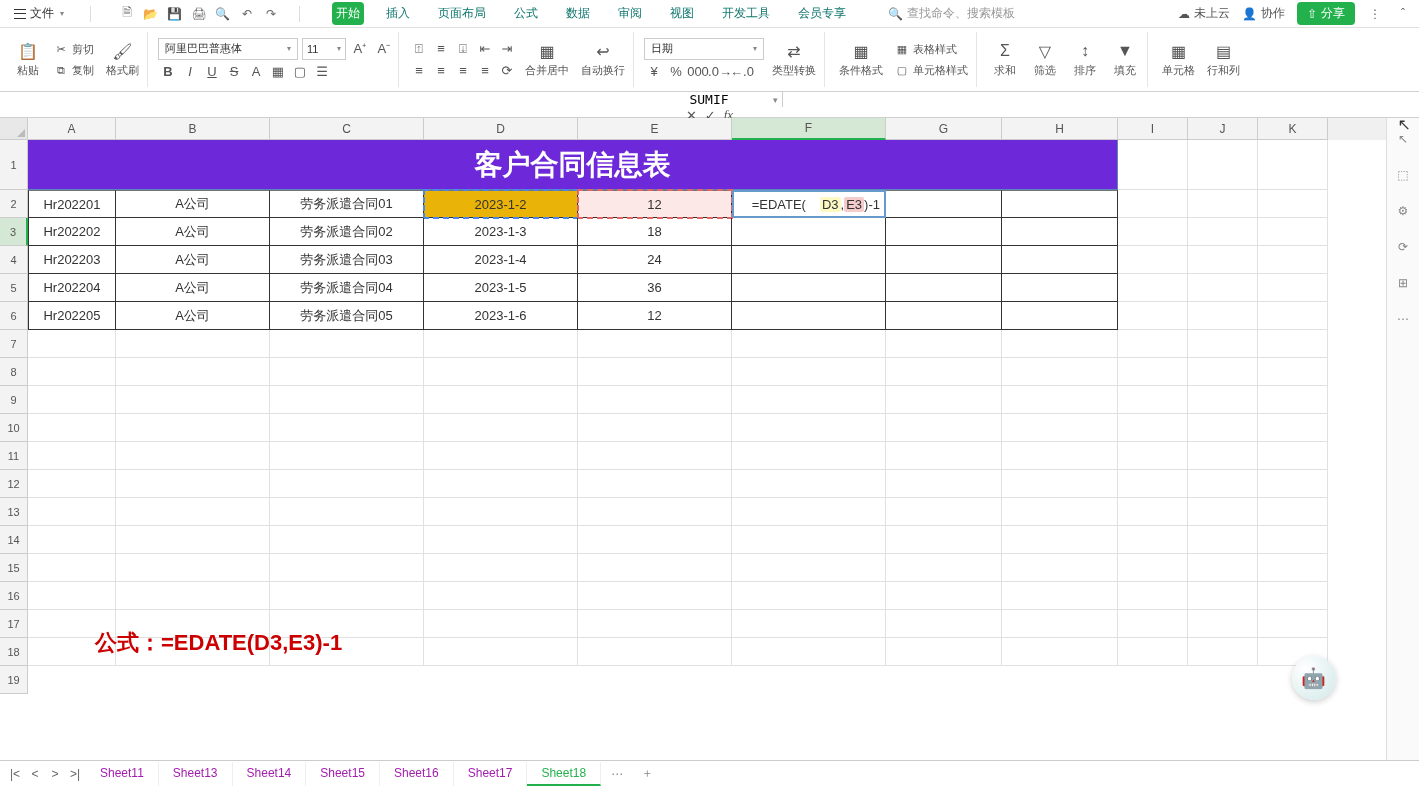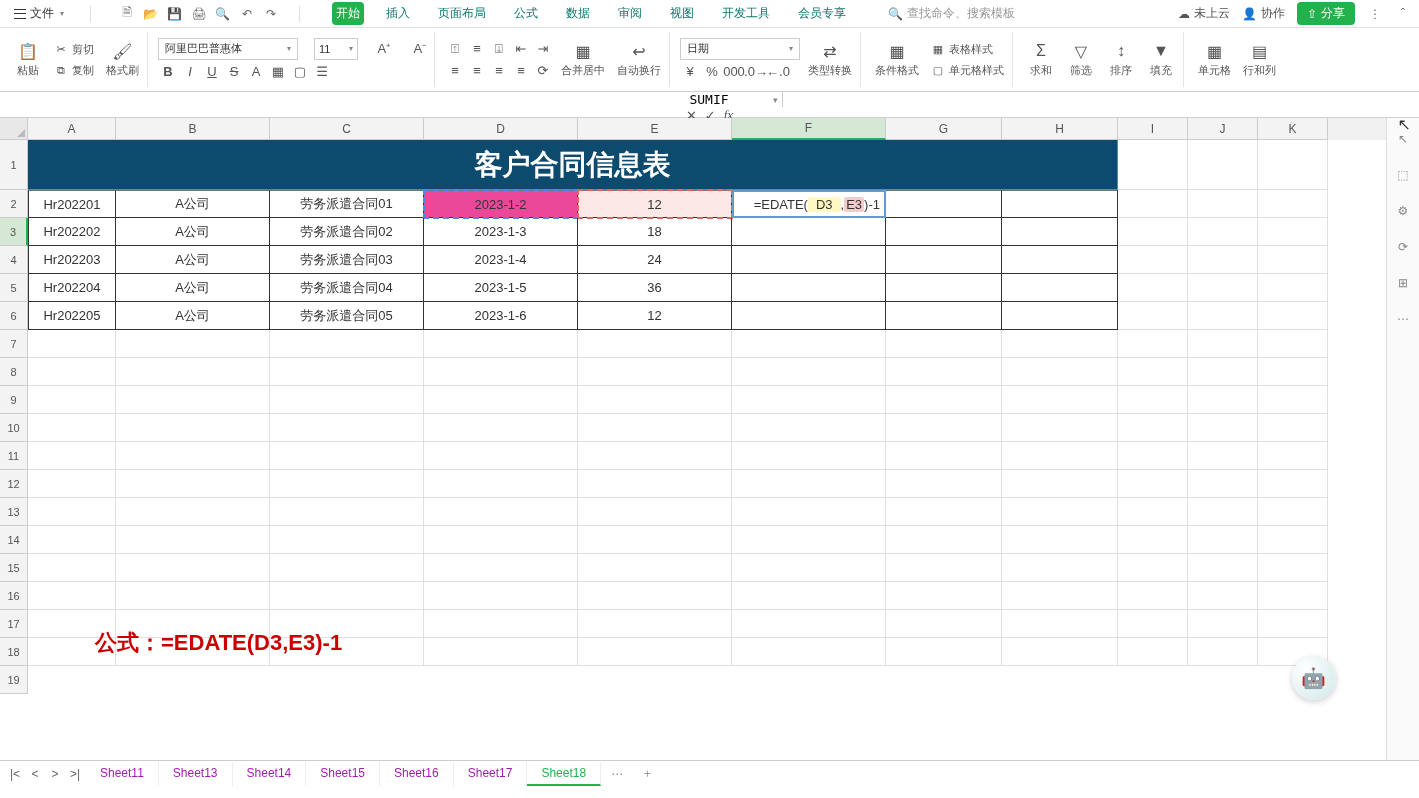--- a/index.html
+++ b/index.html
@@ -61,31 +61,31 @@
 .row-h.sel { background: #d5e8d5; border-right: 2px solid #22b14c; }
 .cells { position: relative; }
 .r { display: flex; height: 28px; }
 .c { border-right: 1px solid #e0e0e0; border-bottom: 1px solid #e0e0e0; display: flex; align-items: center; justify-content: center; font-size: 13px; overflow: hidden; white-space: nowrap; }
 
 
 .w-A { width: 88px; } .w-B { width: 154px; } .w-C { width: 154px; } .w-D { width: 154px; } .w-E { width: 154px; } .w-F { width: 154px; } .w-G { width: 116px; } .w-H { width: 116px; } .w-I { width: 70px; } .w-J { width: 70px; } .w-K { width: 70px; }
 
 
 .title-row { height: 50px !important; }
-.title-cell { width: 1090px; background: #0c4a6e; color: #fff; font-size: 28px; font-weight: bold; border-right: 1px solid #5588bb; border-bottom: 1px solid #5588bb; }
+.title-cell { width: 1090px; background: #6d28d9; color: #fff; font-size: 28px; font-weight: bold; border-right: 1px solid #5588bb; border-bottom: 1px solid #5588bb; }
 .header-cell { background: #8fb3d9; color: #fff; font-size: 14px; font-weight: 500; border: 1px solid #fff; border-top: none; border-left: none; }
 .data-cell { border: 1px solid #333; border-top: none; border-left: none; }
 .data-cell.first-col { border-left: 1px solid #333; }
 .r.data-first .data-cell { border-top: 1px solid #737373; }
 
 
 .editing-cell { border: 2px solid #6699cc !important; position: relative; background: #fff; font-family: monospace; font-size: 13px; padding: 0 4px; justify-content: flex-end; gap: 0; }
-.editing-cell .tok-d3 { background: #fef9c3; border-radius: 2px; padding: 0 8px; }
+.editing-cell .tok-d3 { background: #fef9c3; border-radius: 2px; padding: 0 2px; margin-left: 14px; }
 .editing-cell .tok-e3 { background: #f4cccc; border-radius: 2px; padding: 0 2px; }
-.ref-d3 { outline: 2px dashed #4a86e8; outline-offset: -1px; background: #ec4899; }
+.ref-d3 { outline: 2px dashed #4a86e8; outline-offset: -1px; background: #eab308; }
 .ref-e3 { outline: 2px dashed #e06666; outline-offset: -1px; background: #fce8e6; }
 
 
 .formula-note { position: absolute; left: 95px; top: 510px; font-size: 22px; font-weight: bold; color: #cc0000; }
 
 
 .side-panel { width: 33px; background: #fafafa; border-left: 1px solid #ddd; display: flex; flex-direction: column; align-items: center; gap: 18px; padding-top: 12px; }
 .side-icon { width: 18px; height: 18px; color: #888; cursor: pointer; display: flex; align-items: center; justify-content: center; }
 
 
@@ -176,21 +176,21 @@
           <span>复制</span>
         </div>
     </div>
     <div class="rbtn-large">
       <span class="ricon">🖌</span>
       <span>格式刷</span>
     </div>
   </div>
   <div class="rgroup">
     <div class="rcol">
-      <div style="display:flex;gap:16px">
+      <div style="display:flex;gap:4px">
         <div class="font-combo">
             <span>阿里巴巴普惠体</span>
             <span class="dd-arrow">▾</span>
           </div>
         <div class="size-combo">
             <span>11</span>
             <span class="dd-arrow">▾</span>
           </div>
         <span class="fmt-btn">A⁺</span>
         <span class="fmt-btn">A⁻</span>

